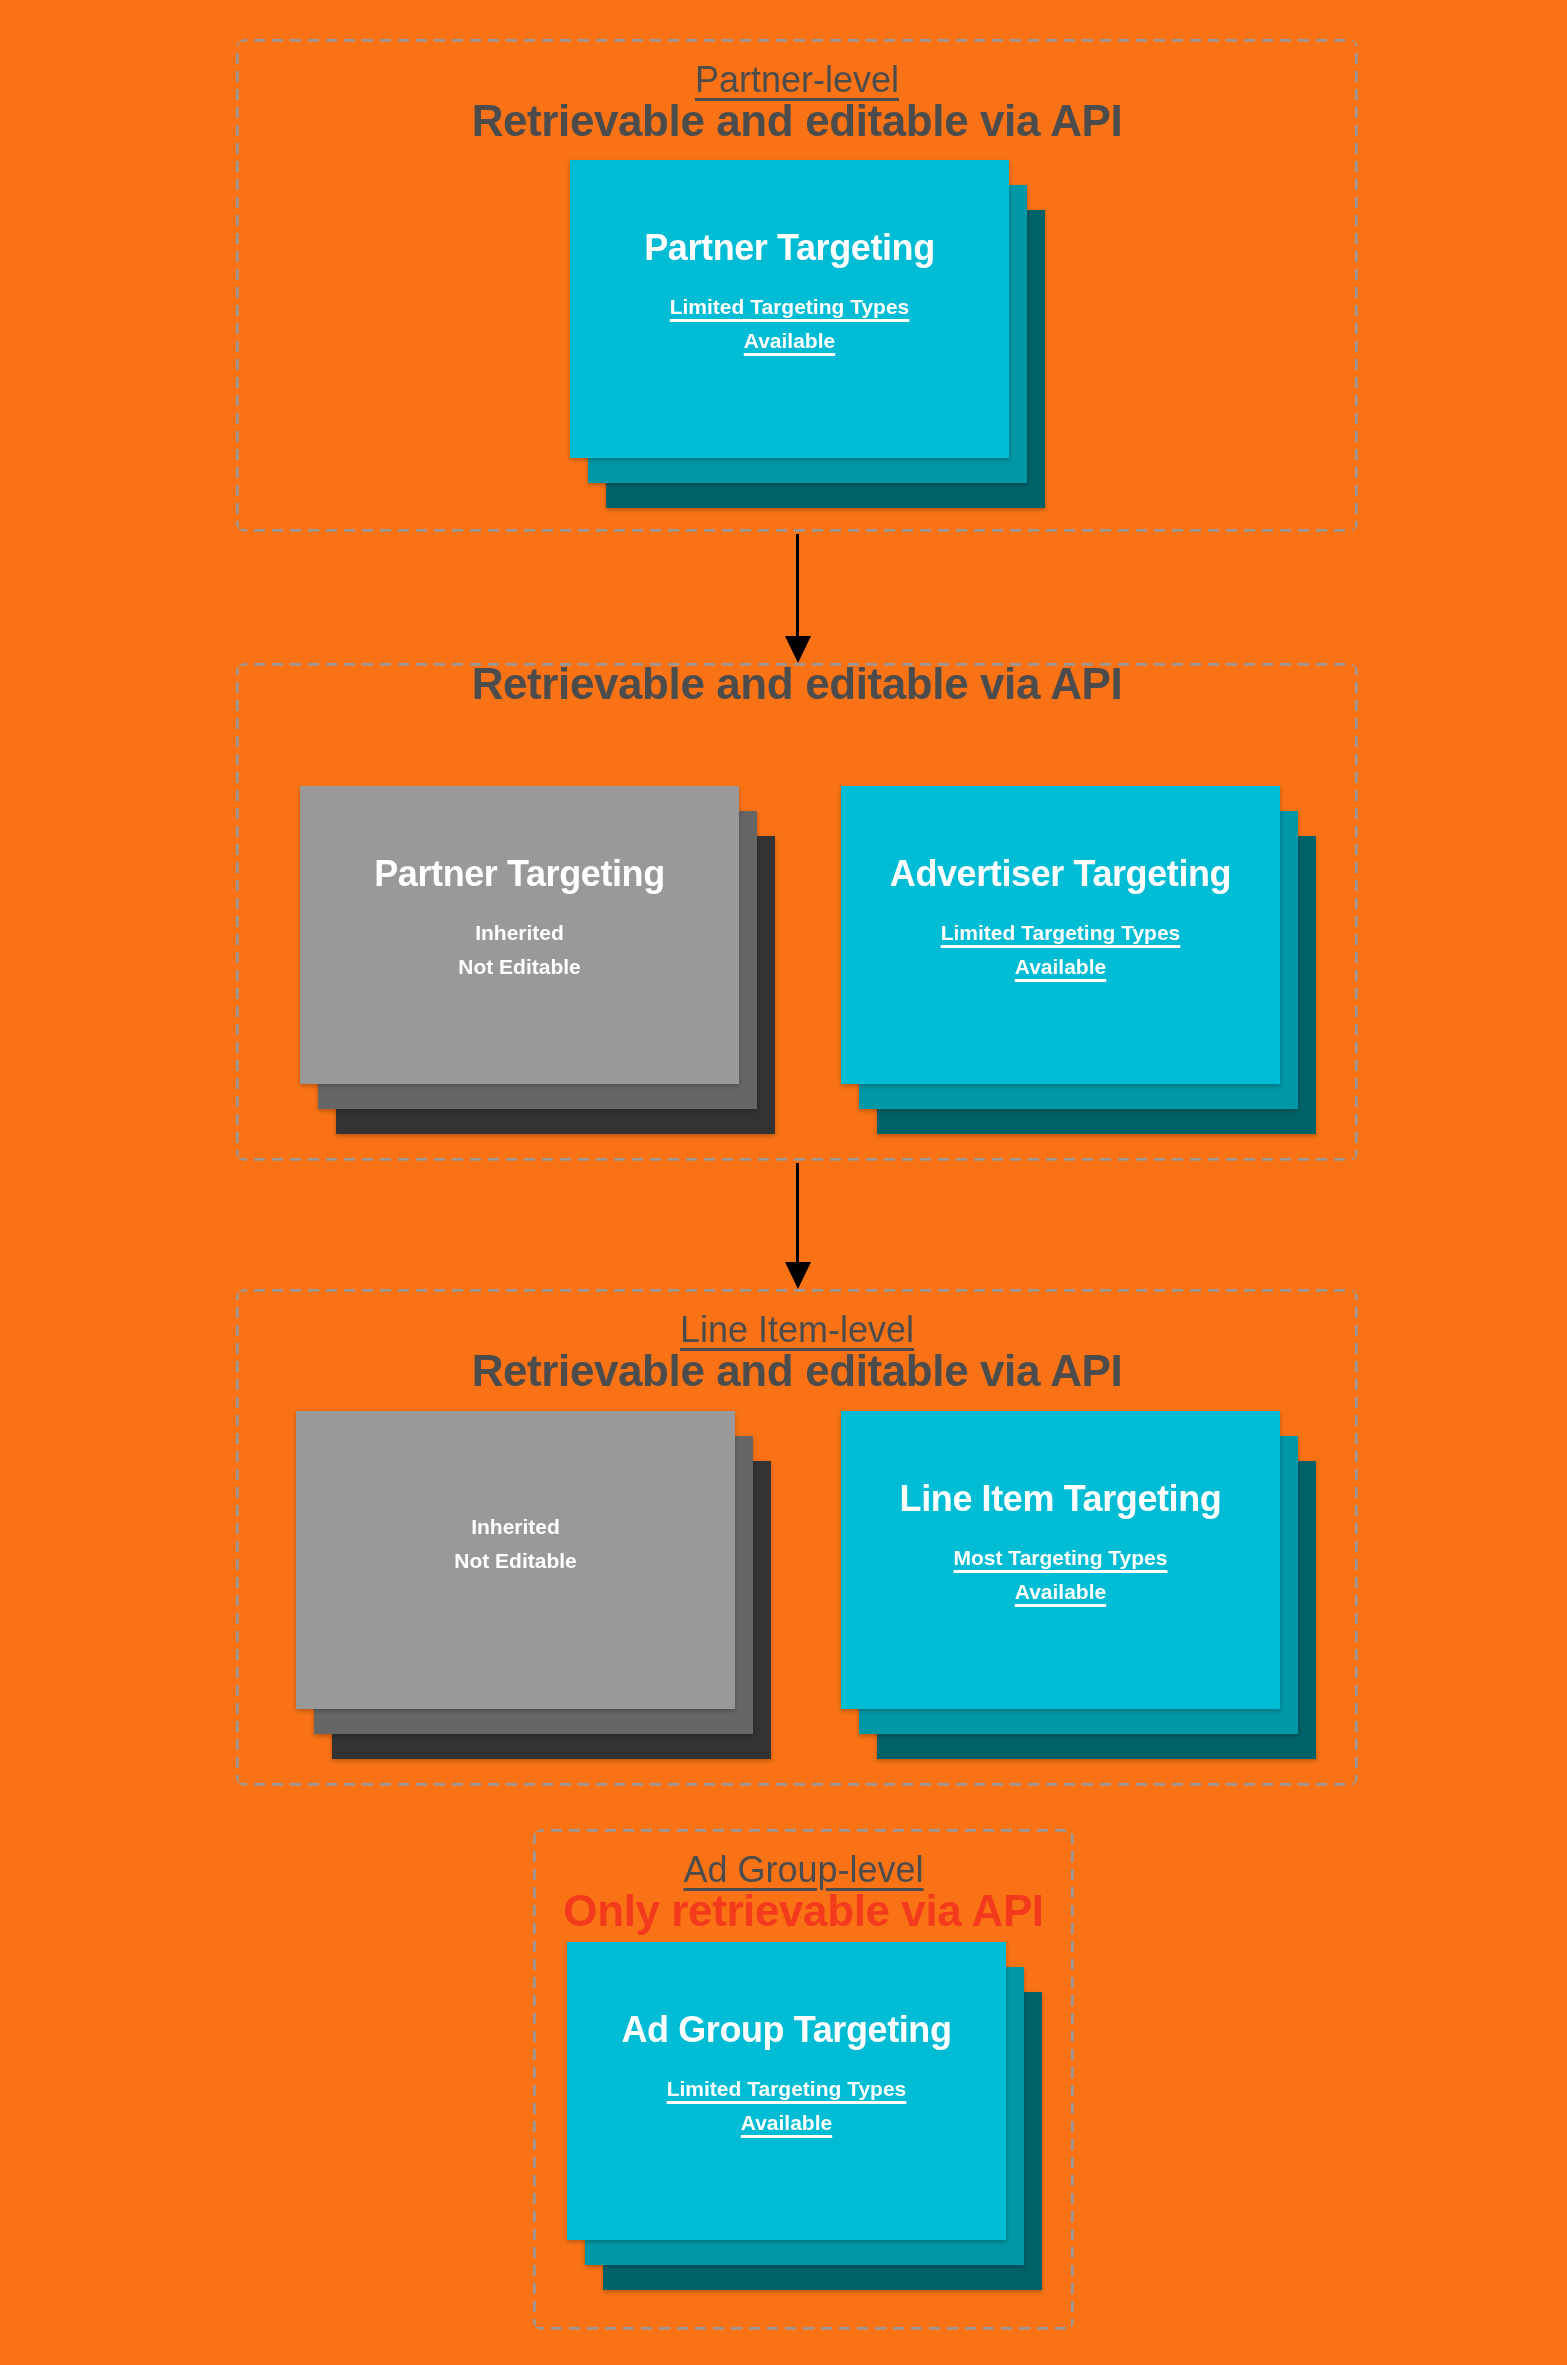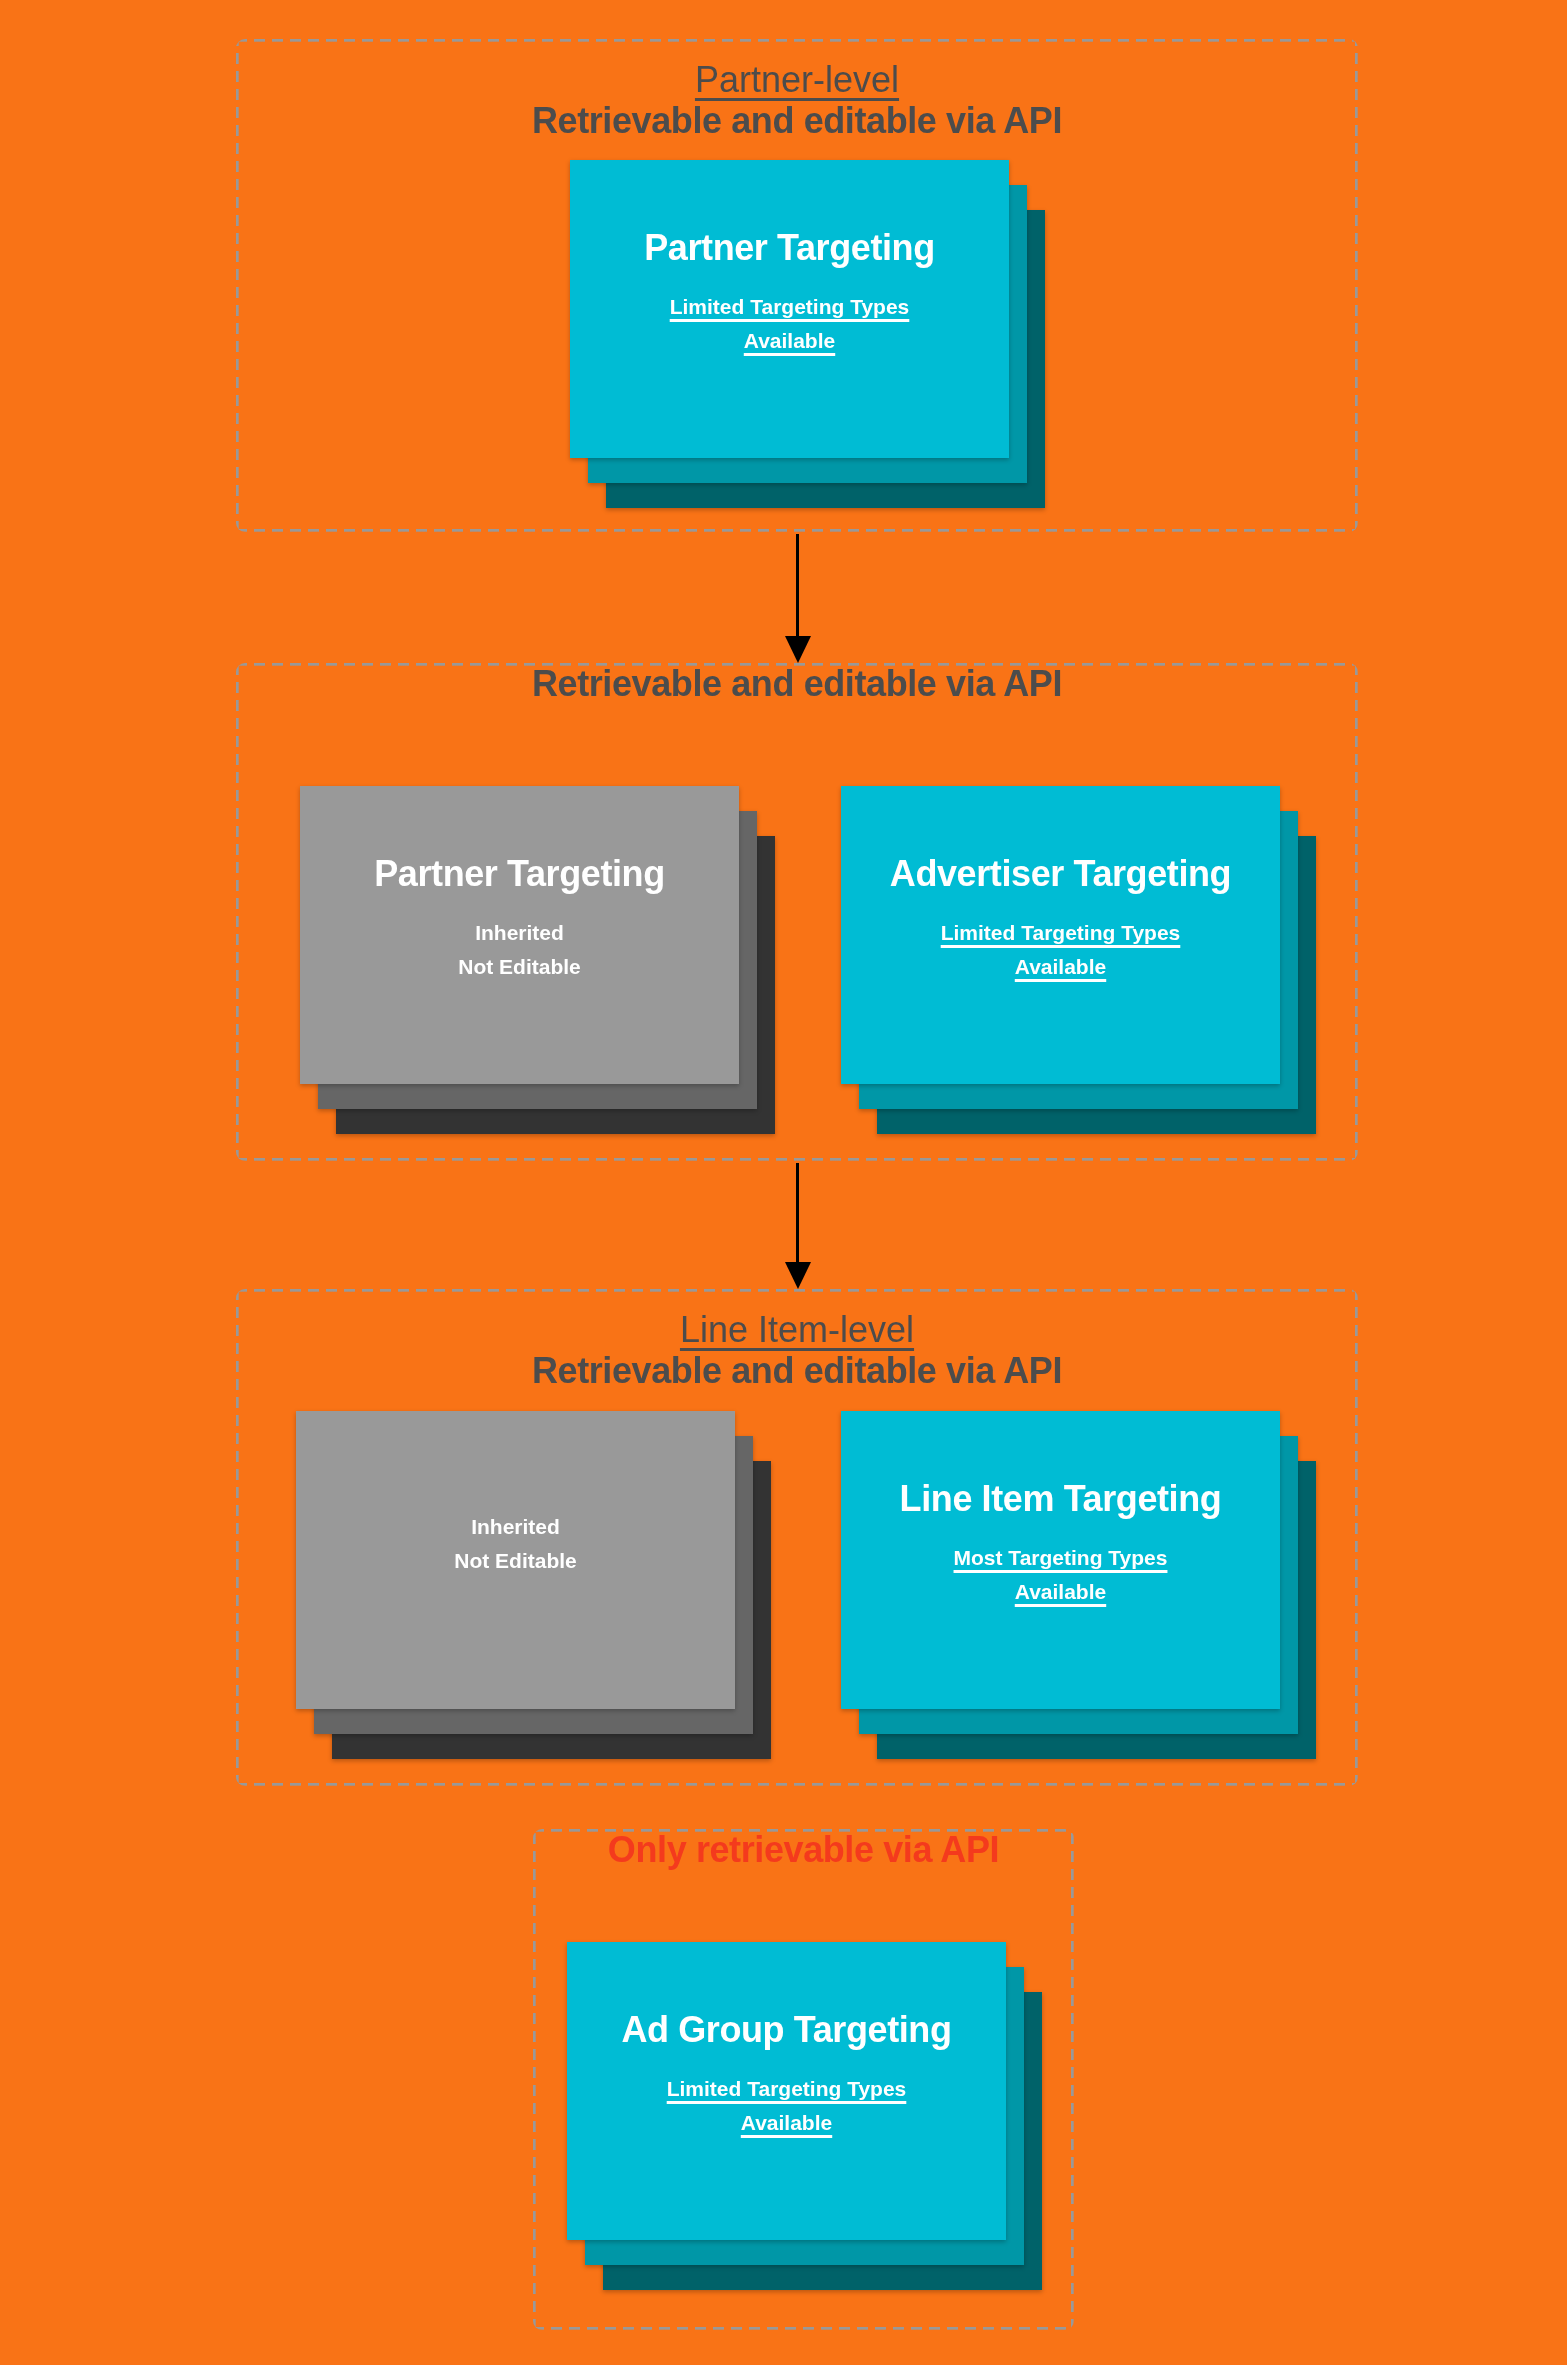--- a/index.html
+++ b/index.html
@@ -32,21 +32,21 @@
     font-size: 36px;
     font-weight: 400;
     line-height: 41px;
     color: var(--heading,#4C4C4C);
     text-decoration: underline;
     text-decoration-thickness: 2.7px;
     text-underline-offset: 6.3px;
   }
   .sec-subtitle {
     text-align: center;
-    font-size: 36px;
+    font-size: 44px;
     font-weight: 700;
     line-height: 41px;
     letter-spacing: -0.4px;
     color: var(--heading,#4C4C4C);
   }
   .sec-subtitle.red { color: var(--red,#F43A1D); }
 
   
   .stack { position: absolute; width: 475px; height: 348px; }
   .layer {
@@ -199,20 +199,21 @@
           <div class="card-sub u">
             <div>Most Targeting Types</div>
             <div>Available</div>
           </div>
         </div>
       </div>
     </div>
   </div>
 
   <div class="section" style="left:533px;top:1829px;width:541px;height:501px">
+    <div class="sec-title">Ad Group-level</div>
     <div class="sec-subtitle red">Only retrievable via API</div>
     <div class="stack" style="left:34px;top:113px">
       <div class="layer l3 teal3"></div>
       <div class="layer l2 teal2"></div>
       <div class="layer l1 teal1">
         <div class="card-content">
           <div class="card-title">Ad Group Targeting</div>
           <div class="card-sub u">
             <div>Limited Targeting Types</div>
             <div>Available</div>

